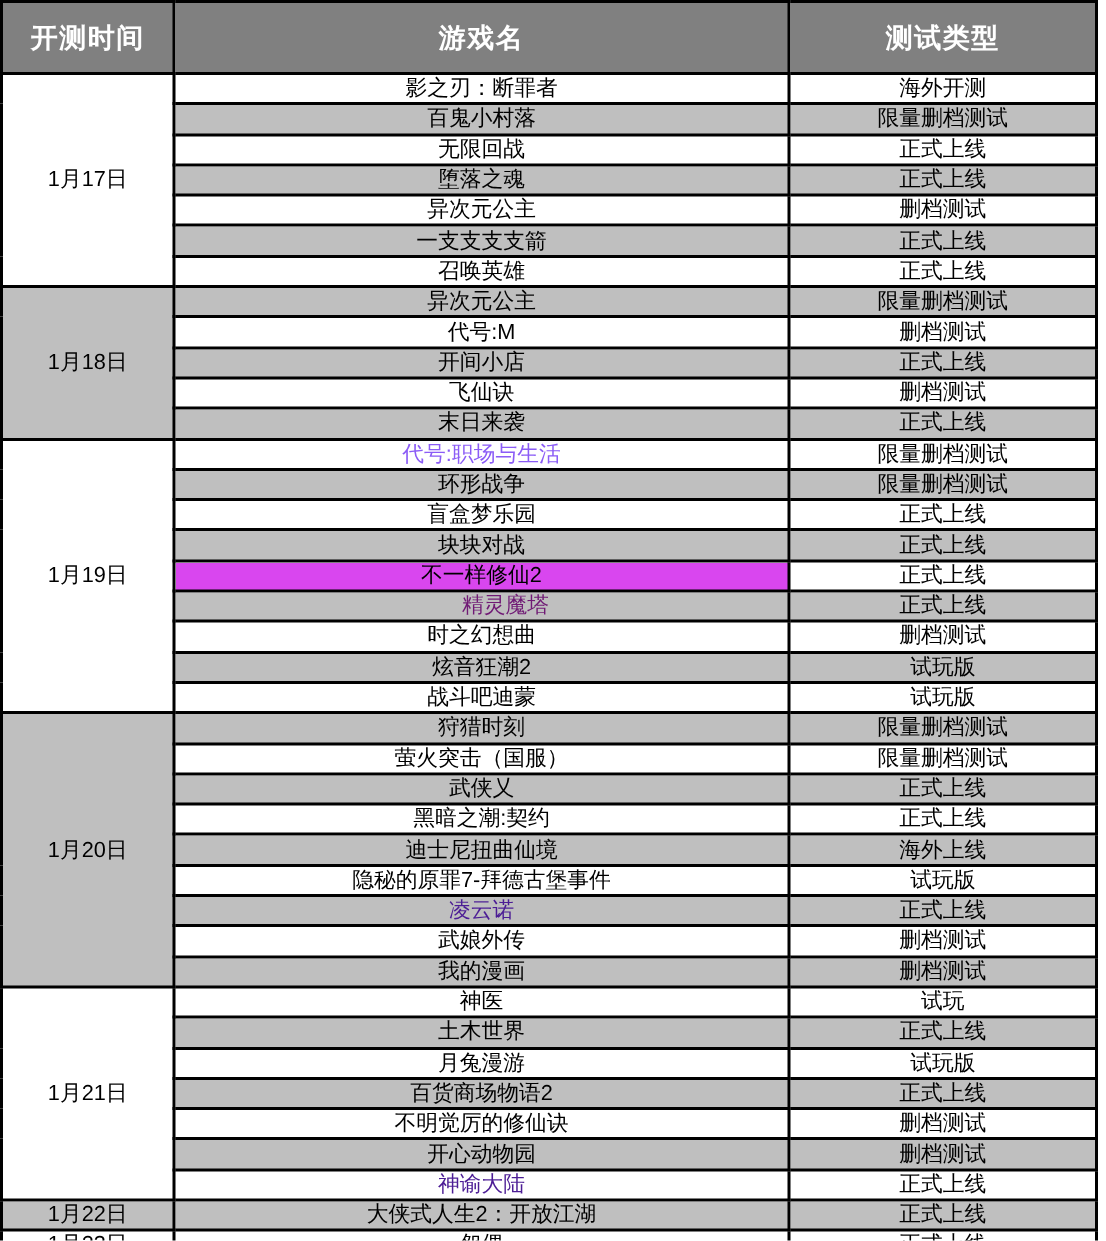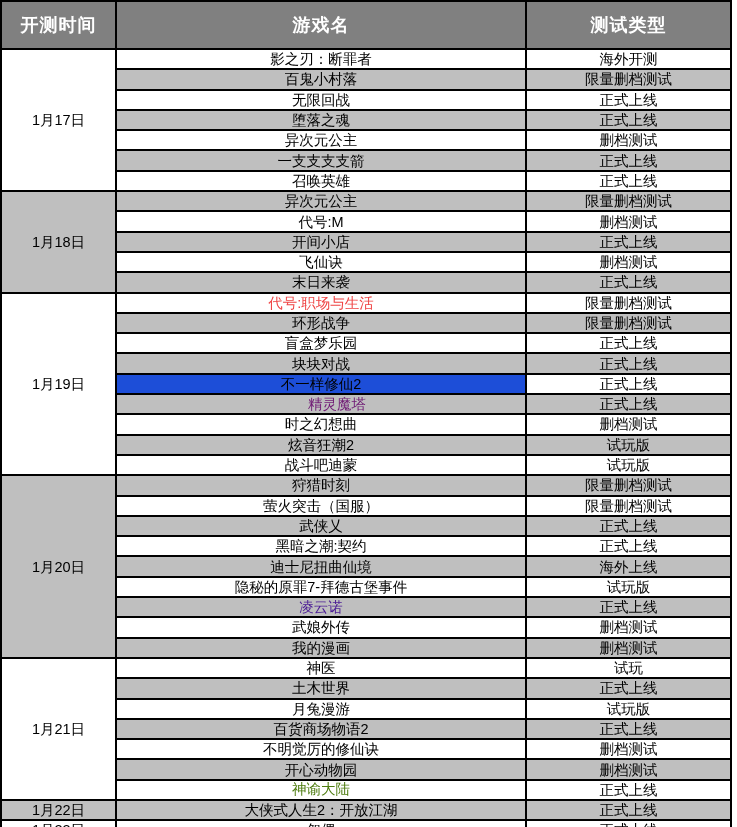--- a/index.html
+++ b/index.html
@@ -105,37 +105,37 @@
       <tr style="background: rgb(255, 255, 255);">
         <td style="background: rgb(255, 255, 255); border-color: rgb(0, 0, 0); color: rgb(0, 0, 0);">飞仙诀</td>
         <td style="background: rgb(255, 255, 255); border-color: rgb(0, 0, 0); color: rgb(0, 0, 0);">删档测试</td>
       </tr>
       <tr style="background: rgb(191, 191, 191);">
         <td style="background: rgb(191, 191, 191); border-color: rgb(0, 0, 0); color: rgb(0, 0, 0);">末日来袭</td>
         <td style="background: rgb(191, 191, 191); border-color: rgb(0, 0, 0); color: rgb(0, 0, 0);">正式上线</td>
       </tr>
       <tr style="background: rgb(255, 255, 255);">
         <td rowspan="9" class="date-cell" style="background: rgb(255, 255, 255); border-color: rgb(0, 0, 0); color: rgb(0, 0, 0);">1月19日</td>
-        <td style="background: rgb(255, 255, 255); border-color: rgb(0, 0, 0); color: #ef4444;">代号:职场与生活</td>
+        <td style="background: rgb(255, 255, 255); border-color: rgb(0, 0, 0); color: #8b5cf6;">代号:职场与生活</td>
         <td style="background: rgb(255, 255, 255); border-color: rgb(0, 0, 0); color: rgb(0, 0, 0);">限量删档测试</td>
       </tr>
       <tr style="background: rgb(191, 191, 191);">
         <td style="background: rgb(191, 191, 191); border-color: rgb(0, 0, 0); color: rgb(0, 0, 0);">环形战争</td>
         <td style="background: rgb(191, 191, 191); border-color: rgb(0, 0, 0); color: rgb(0, 0, 0);">限量删档测试</td>
       </tr>
       <tr style="background: rgb(255, 255, 255);">
         <td style="background: rgb(255, 255, 255); border-color: rgb(0, 0, 0); color: rgb(0, 0, 0);">盲盒梦乐园</td>
         <td style="background: rgb(255, 255, 255); border-color: rgb(0, 0, 0); color: rgb(0, 0, 0);">正式上线</td>
       </tr>
       <tr style="background: rgb(191, 191, 191);">
         <td style="background: rgb(191, 191, 191); border-color: rgb(0, 0, 0); color: rgb(0, 0, 0);">块块对战</td>
         <td style="background: rgb(191, 191, 191); border-color: rgb(0, 0, 0); color: rgb(0, 0, 0);">正式上线</td>
       </tr>
       <tr style="background: rgb(255, 255, 255);">
-        <td style="background: #1d4ed8; border-color: rgb(0, 0, 0); color: rgb(0, 0, 0);">不一样修仙2</td>
+        <td style="background: #d946ef; border-color: rgb(0, 0, 0); color: rgb(0, 0, 0);">不一样修仙2</td>
         <td style="background: rgb(255, 255, 255); border-color: rgb(0, 0, 0); color: rgb(0, 0, 0);">正式上线</td>
       </tr>
       <tr style="background: rgb(191, 191, 191);">
         <td style="background: rgb(191, 191, 191); border-color: rgb(0, 0, 0); color: #701a75; padding-left: 32px;">精灵魔塔</td>
         <td style="background: rgb(191, 191, 191); border-color: rgb(0, 0, 0); color: rgb(0, 0, 0);">正式上线</td>
       </tr>
       <tr style="background: rgb(255, 255, 255);">
         <td style="background: rgb(255, 255, 255); border-color: rgb(0, 0, 0); color: rgb(0, 0, 0);">时之幻想曲</td>
         <td style="background: rgb(255, 255, 255); border-color: rgb(0, 0, 0); color: rgb(0, 0, 0);">删档测试</td>
       </tr>
@@ -203,21 +203,21 @@
       </tr>
       <tr style="background: rgb(255, 255, 255);">
         <td style="background: rgb(255, 255, 255); border-color: rgb(0, 0, 0); color: rgb(0, 0, 0);">不明觉厉的修仙诀</td>
         <td style="background: rgb(255, 255, 255); border-color: rgb(0, 0, 0); color: rgb(0, 0, 0);">删档测试</td>
       </tr>
       <tr style="background: rgb(191, 191, 191);">
         <td style="background: rgb(191, 191, 191); border-color: rgb(0, 0, 0); color: rgb(0, 0, 0);">开心动物园</td>
         <td style="background: rgb(191, 191, 191); border-color: rgb(0, 0, 0); color: rgb(0, 0, 0);">删档测试</td>
       </tr>
       <tr style="background: rgb(255, 255, 255);">
-        <td style="background: rgb(255, 255, 255); border-color: rgb(0, 0, 0); color: #4d7c0f; font-family: Liberation Mono, monospace;">神谕大陆</td>
+        <td style="background: rgb(255, 255, 255); border-color: rgb(0, 0, 0); color: #4c1d95;">神谕大陆</td>
         <td style="background: rgb(255, 255, 255); border-color: rgb(0, 0, 0); color: rgb(0, 0, 0);">正式上线</td>
       </tr>
       <tr style="background: rgb(191, 191, 191);">
         <td rowspan="1" class="date-cell" style="background: rgb(191, 191, 191); border-color: rgb(0, 0, 0); color: rgb(0, 0, 0);">1月22日</td>
         <td style="background: rgb(191, 191, 191); border-color: rgb(0, 0, 0); color: rgb(0, 0, 0);">大侠式人生2：开放江湖</td>
         <td style="background: rgb(191, 191, 191); border-color: rgb(0, 0, 0); color: rgb(0, 0, 0);">正式上线</td>
       </tr>
       <tr style="background: rgb(255, 255, 255);">
         <td rowspan="1" class="date-cell" style="background: rgb(255, 255, 255); border-color: rgb(0, 0, 0); color: rgb(0, 0, 0);">1月23日</td>
         <td style="background: rgb(255, 255, 255); border-color: rgb(0, 0, 0); color: rgb(0, 0, 0);">怨偶</td>

